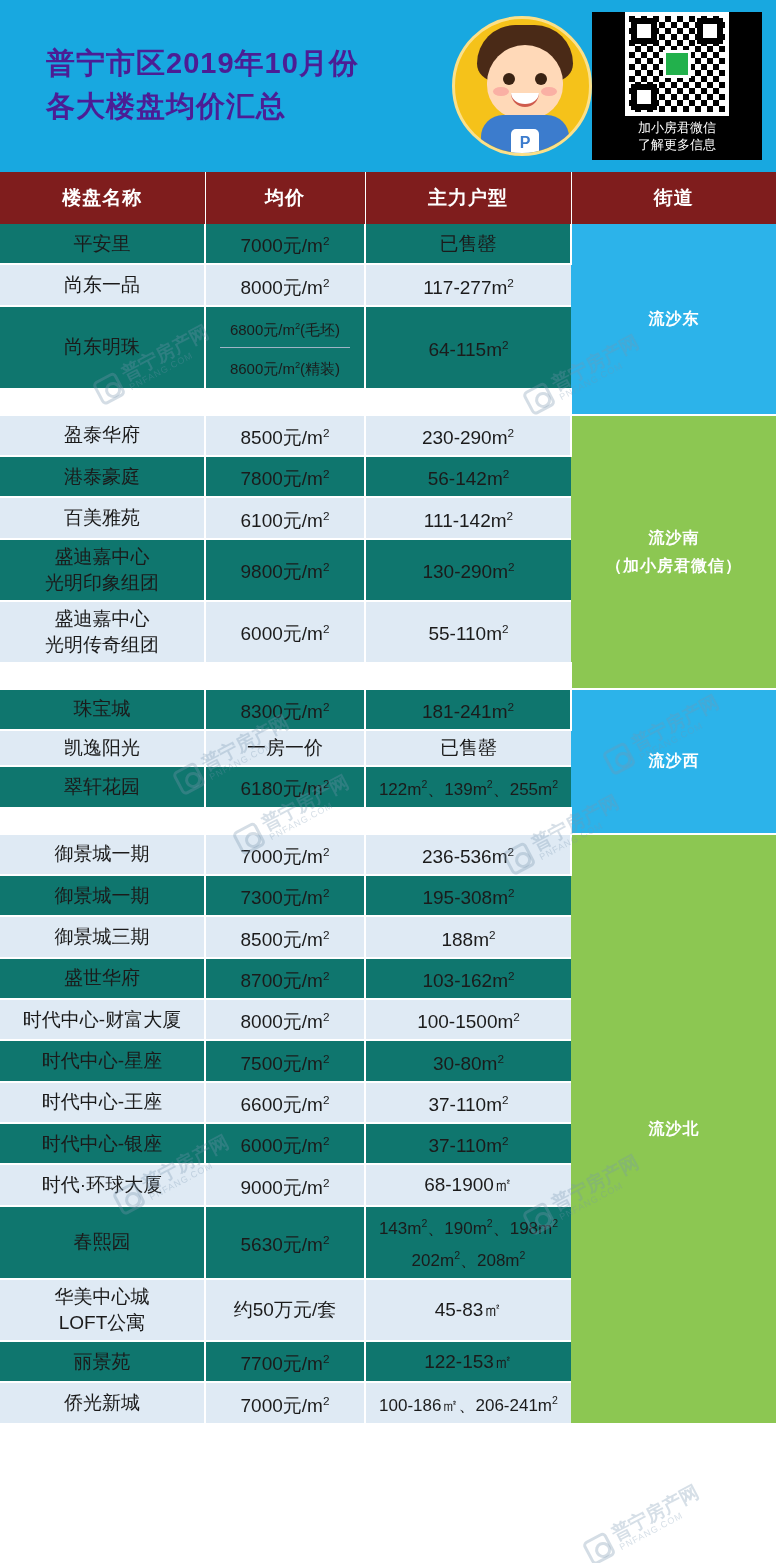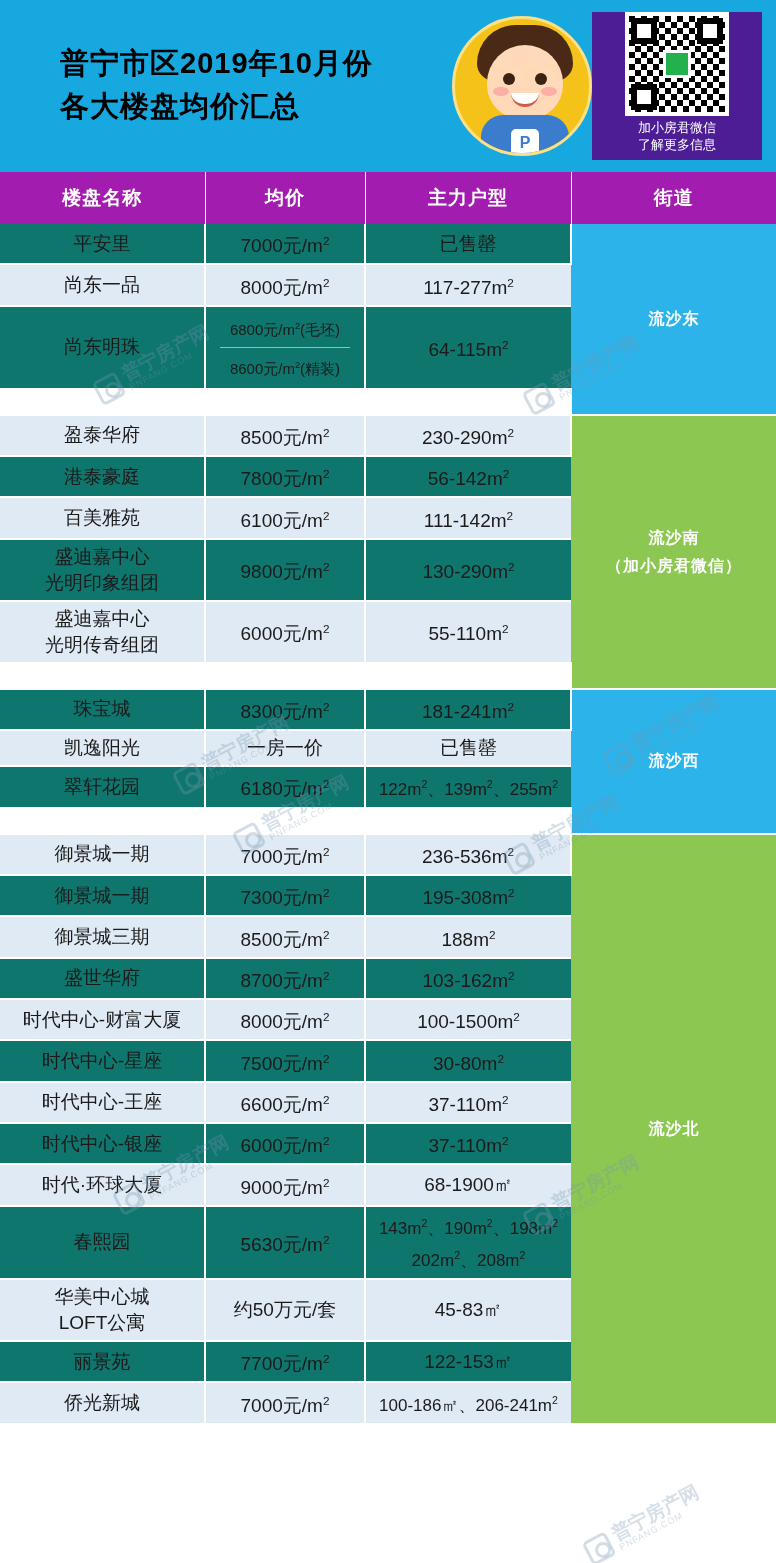--- a/index.html
+++ b/index.html
@@ -15,23 +15,23 @@
 
   
   .header {
     position: relative;
     height: 172px;
     background: #18a8e0;
     overflow: hidden;
   }
   .header-title {
     position: absolute;
-    left: 60px;
+    left: 46px;
     top: 42px;
-    color: #000000;
+    color: #4c1d95;
     font-size: 29px;
     font-weight: bold;
     line-height: 43px;
     letter-spacing: 1px;
     white-space: pre-line;
   }
   
   .avatar {
     position: absolute;
     left: 452px;
@@ -92,21 +92,21 @@
     border-radius: 5px;
     color: #3c7ccd;
     font-size: 16px; font-weight: bold;
     text-align: center; line-height: 28px;
   }
   
   .qr-panel {
     position: absolute;
     right: 14px; top: 12px;
     width: 170px; height: 148px;
-    background: #4c1d95;
+    background: #000000;
     text-align: center;
   }
   .qr-code {
     width: 104px; height: 104px;
     margin: 0 auto;
     background:
       repeating-linear-gradient(90deg, #000 0 6px, #fff 6px 12px),
       repeating-linear-gradient(0deg, #000 0 6px, #fff 6px 12px);
     background-blend-mode: difference;
     background-color: #fff;
@@ -142,21 +142,21 @@
     width: 776px;
     border-collapse: collapse;
     table-layout: fixed;
   }
   table.main col.c1 { width: 205px; }
   table.main col.c2 { width: 160px; }
   table.main col.c3 { width: 206px; }
   table.main col.c4 { width: 205px; }
 
   thead th {
-    background: #a21caf;
+    background: #7f1d1d;
     color: #ffffff;
     font-size: 19px;
     font-weight: bold;
     height: 52px;
     letter-spacing: 1px;
     border-right: 1px solid #ffffff;
   }
   thead th:last-child { border-right: none; }
 
   tbody td {

